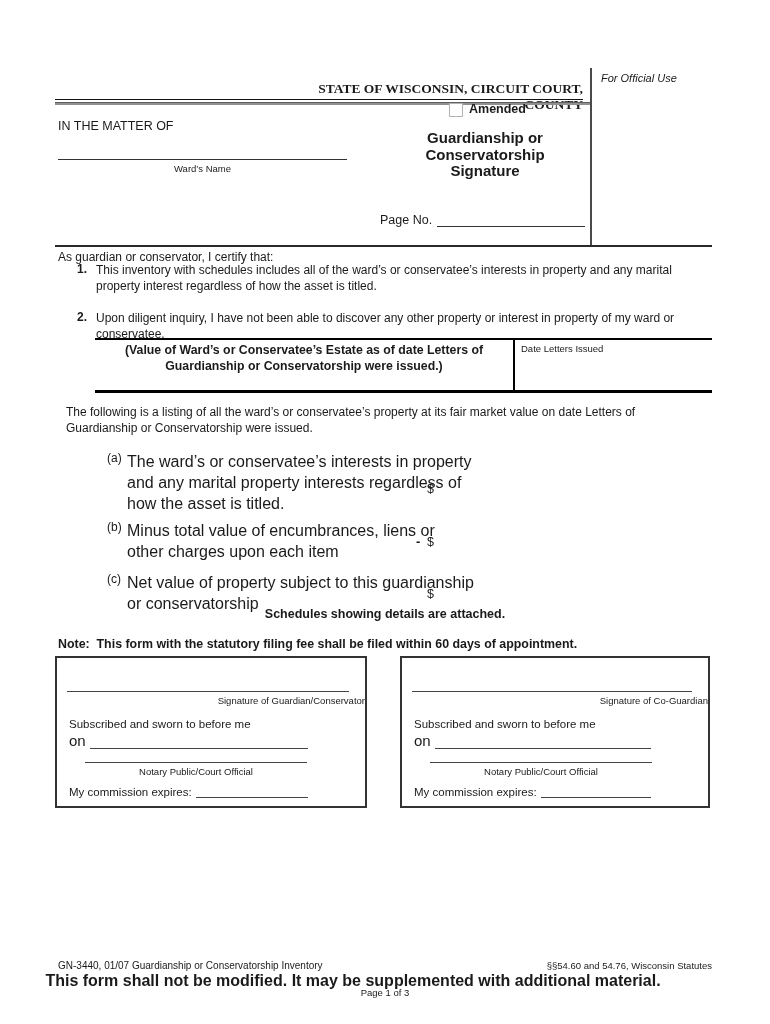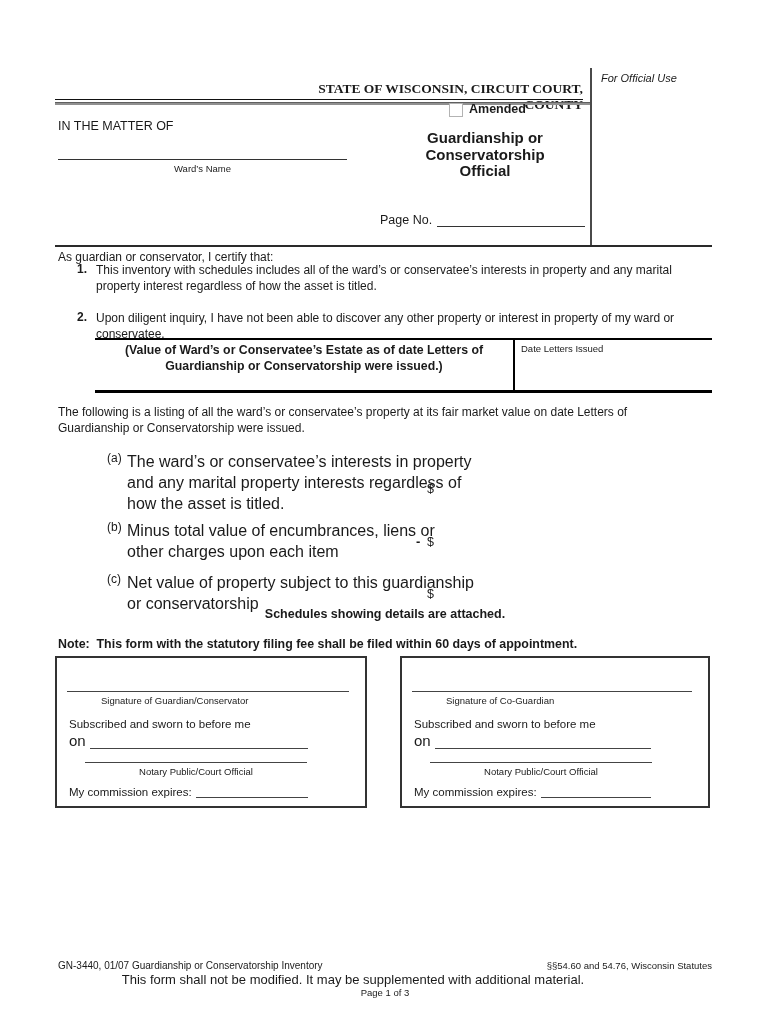--- a/index.html
+++ b/index.html
@@ -39,51 +39,51 @@
 
   
   .sum-table { left:95px; top:338px; width:617px; height:55px; display:flex;
     border-top:2px solid #000; border-bottom:3px solid #000; }
   .sum-left { width:420px; border-right:2px solid #000; text-align:center; padding-top:2px; }
   .sum-title { font-size:13px; line-height:16px; }
   .sum-sub { font-size:12.3px; line-height:16px; font-weight:bold; }
   .sum-right { flex:1; font-size:9.5px; padding:3px 6px; }
 
   
-  .listing-intro { left:58px; top:404px; }
+  .listing-intro { left:66px; top:404px; }
   .item-label { font-size:12px; line-height:15.5px; }
   .item-text { font-size:16px; line-height:21px; }
   .la { left:107px; top:451px; } .ta { left:127px; top:451px; }
   .lb { left:107px; top:520px; } .tb { left:127px; top:520px; }
   .lc { left:107px; top:572px; } .tc { left:127px; top:572px; }
   .dol { font-size:12.5px; }
   .da { left:427px; top:482px; }
   .minus-b { left:416px; top:534px; font-size:13px; font-weight:bold; }
   .db { left:427px; top:535px; }
   .dc { left:427px; top:587px; }
   .schedules { left:0; top:607px; width:770px; text-align:center; font-size:12.5px; font-weight:bold; }
   .note-line { left:58px; top:637px; font-size:12.4px; font-weight:bold; }
 
   
   .sig-box { top:656px; height:152px; border:2px solid #333; position:absolute; }
   .sig-box.left { left:55px; width:312px; }
   .sig-box.right { left:400px; width:310px; }
   .sig-line { position:absolute; left:10px; right:16px; top:0; height:34px; border-bottom:1px solid #444; }
-  .sig-caption { position:absolute; left:0; right:0; top:37px; text-align:left; font-size:9.5px;padding-left:44px; }
+  .sig-caption { position:absolute; left:0; right:0; top:37px; text-align:right; font-size:9.5px;padding-left:44px; }
   .sworn { position:absolute; left:12px; top:60px; font-size:11.5px; }
   .on-row { position:absolute; left:12px; top:74px; right:57px; display:flex; align-items:flex-end; font-size:15px; }
   .on-fill { flex:1; border-bottom:1px solid #444; height:14px; margin-left:4px; }
   .notary-line { position:absolute; left:28px; width:222px; top:90px; height:15px; border-bottom:1px solid #444; }
   .notary-caption { position:absolute; left:28px; width:222px; top:108px; text-align:center; font-size:9.5px; }
   .comm-row { position:absolute; left:12px; top:126px; right:57px; display:flex; align-items:flex-end; font-size:11.5px; }
 
   
   .f-left { left:58px; top:960px; font-size:10px; }
   .f-right { right:58px; top:960px; font-size:9.5px; }
-  .f-center { left:0; top:972px; width:706px; text-align:center; font-size:13px; font-weight:normal; }
+  .f-center { left:0; top:972px; width:706px; text-align:center; font-size:16px; font-weight:bold; }
   .f-page { left:0; top:987px; width:770px; text-align:center; font-size:9.5px; }
 </style>
 </head>
 <body>
 
 <div class="page">
 
   <div class="abs court-line serif">
     <span>STATE OF WISCONSIN, CIRCUIT COURT,</span>
     <span>COUNTY</span>
@@ -94,21 +94,21 @@
 
   <div class="abs amended-box"></div>
   <div class="abs amended-label">Amended</div>
 
   <div class="abs matter">IN THE MATTER OF</div>
   <div class="abs ward-line"></div>
   <div class="abs ward-caption">Ward’s Name</div>
 
   <div class="abs form-title pre">Guardianship or
 Conservatorship
-Official</div>
+Signature</div>
 
   <div class="abs case-row">
     <span>Page No.</span>
     <span class="case-line"></span>
   </div>
   <div class="abs header-bottom"></div>
 
   <div class="abs cert-intro body-txt">As guardian or conservator, I certify that:</div>
   <div class="abs n1 num">1.</div>
   <div class="abs t1 body-txt pre">This inventory with schedules includes all of the ward’s or conservatee’s interests in property and any marital

